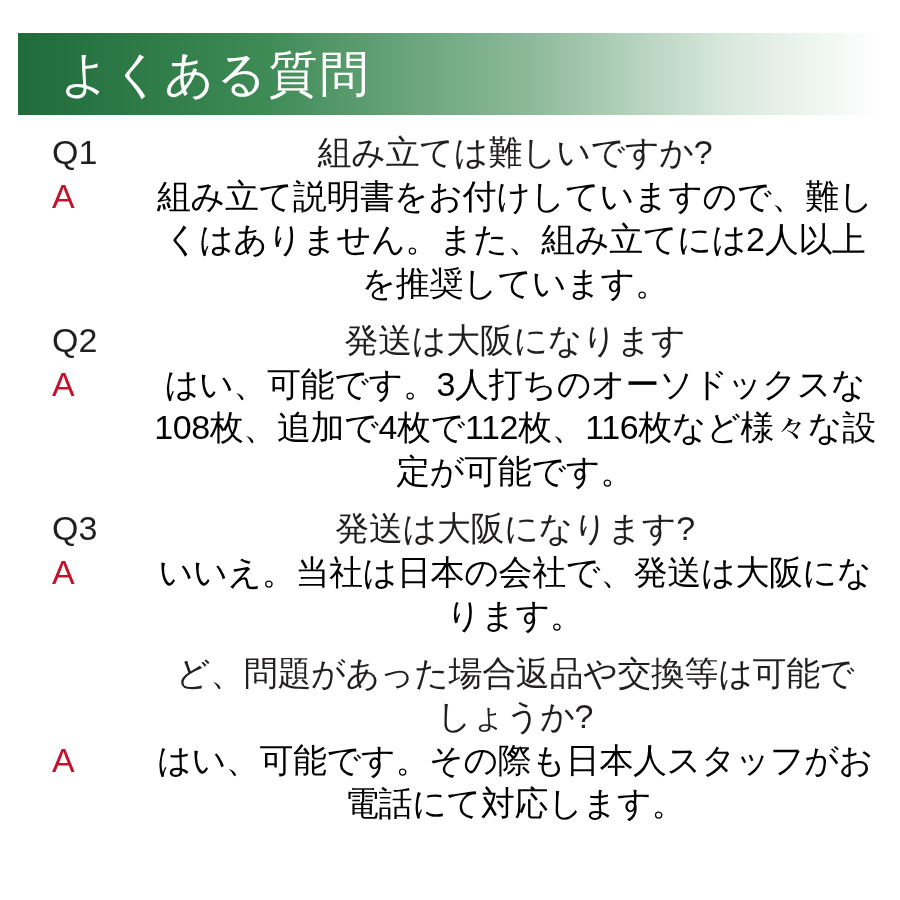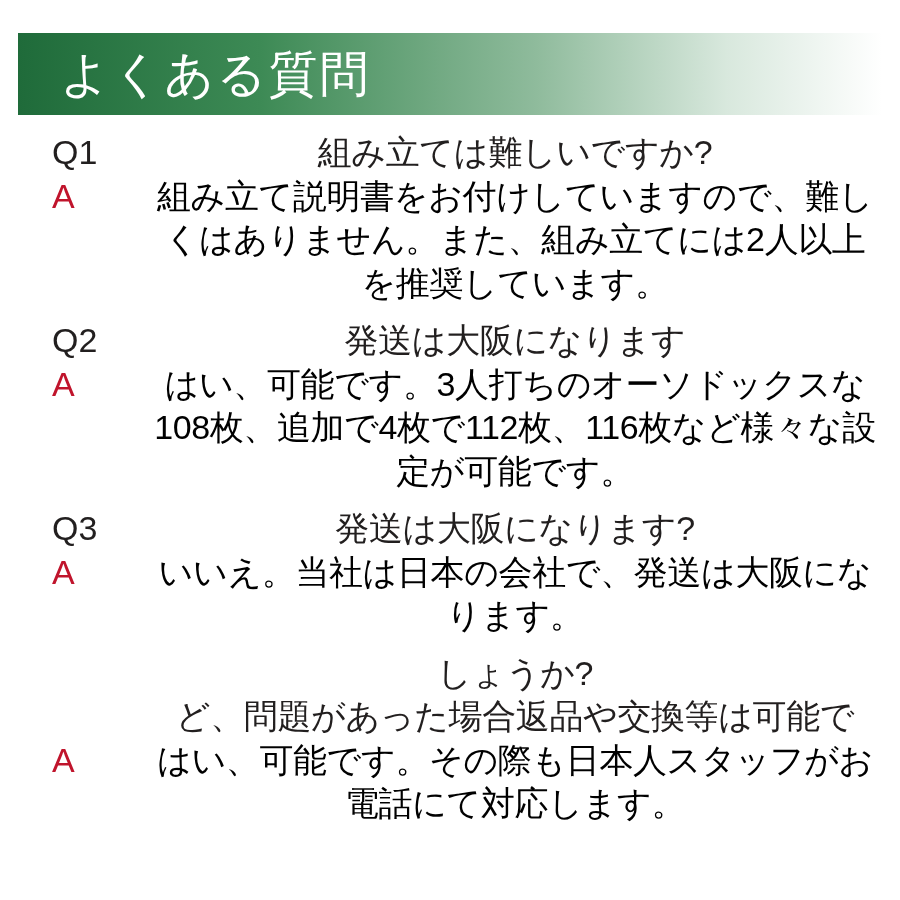--- a/index.html
+++ b/index.html
@@ -129,25 +129,25 @@
       </div>
       <div class="row">
         <div class="marker a">A</div>
         <div class="text a">いいえ。当社は日本の会社で、発送は大阪になります。</div>
       </div>
     </div>
 
     <div class="qa-block">
       <div class="row">
         <div class="spacer-marker"></div>
-        <div class="text q cont">しょうか?</div>
+        <div class="text q cont">ど、問題があった場合返品や交換等は可能で</div>
       </div>
       <div class="row">
         <div class="spacer-marker"></div>
-        <div class="text q cont">ど、問題があった場合返品や交換等は可能で</div>
+        <div class="text q cont">しょうか?</div>
       </div>
       <div class="row">
         <div class="marker a">A</div>
         <div class="text a">はい、可能です。その際も日本人スタッフがお電話にて対応します。</div>
       </div>
     </div>
 
   </div>
 </div>
 

